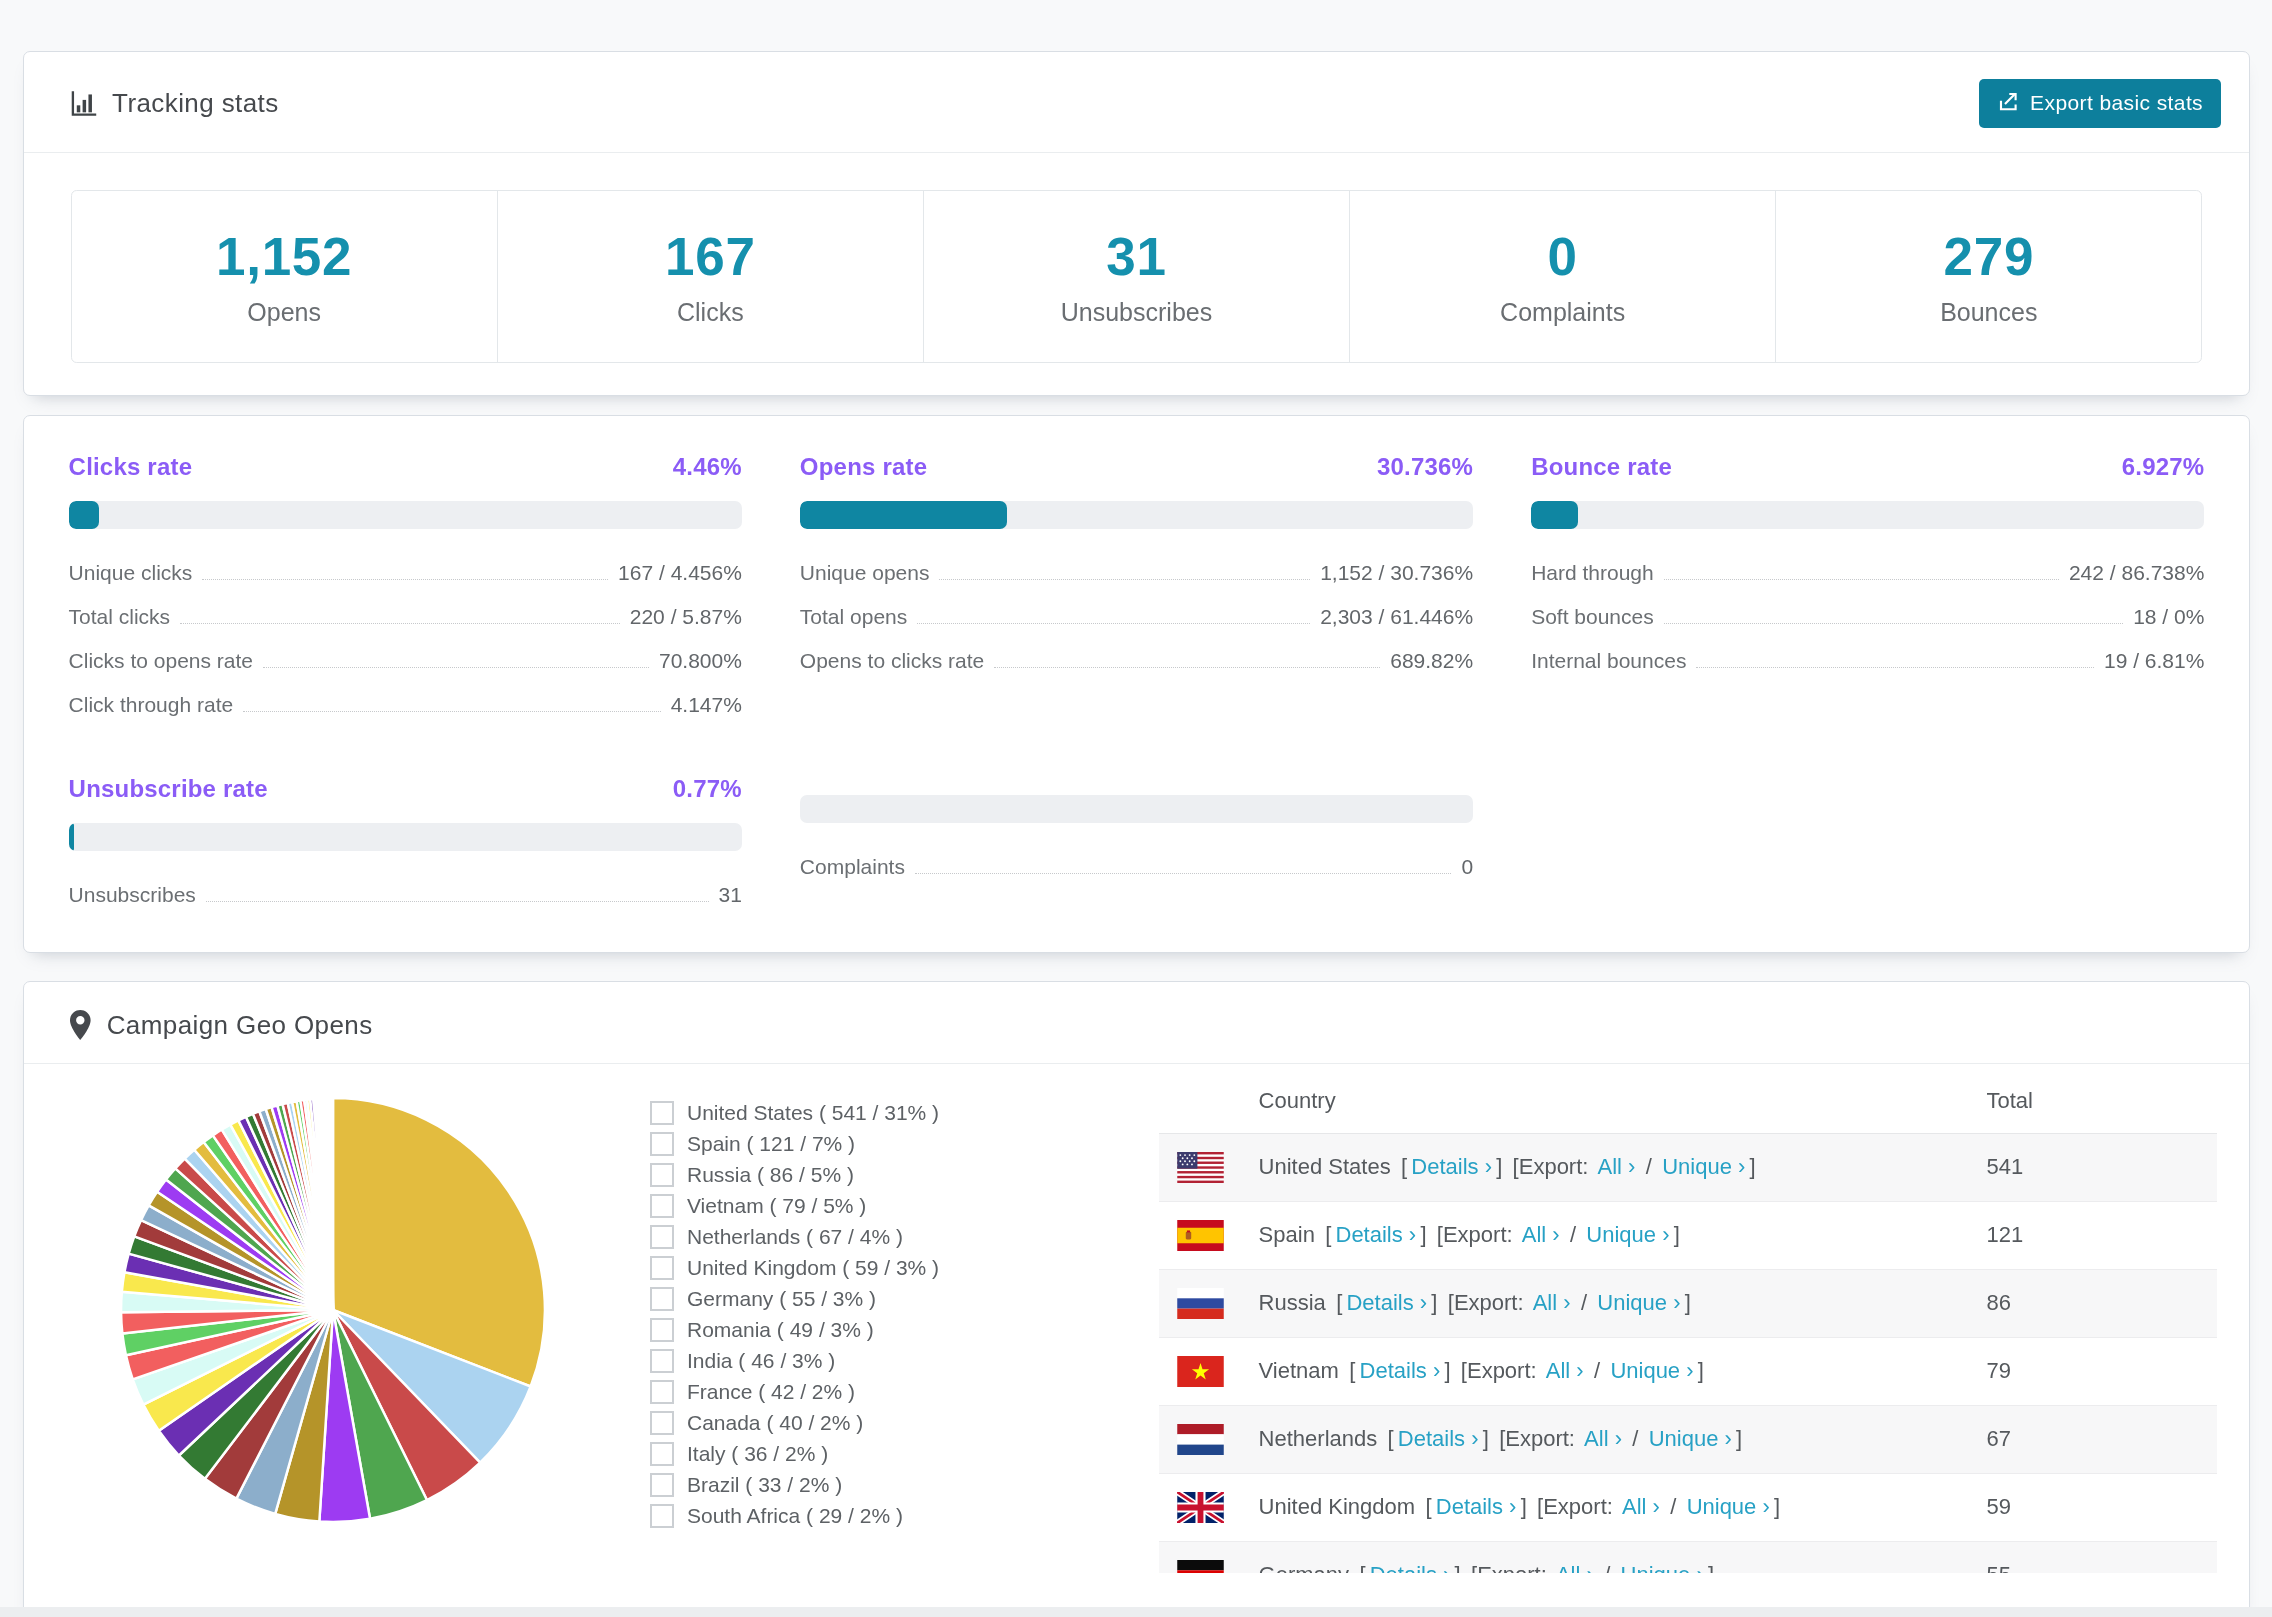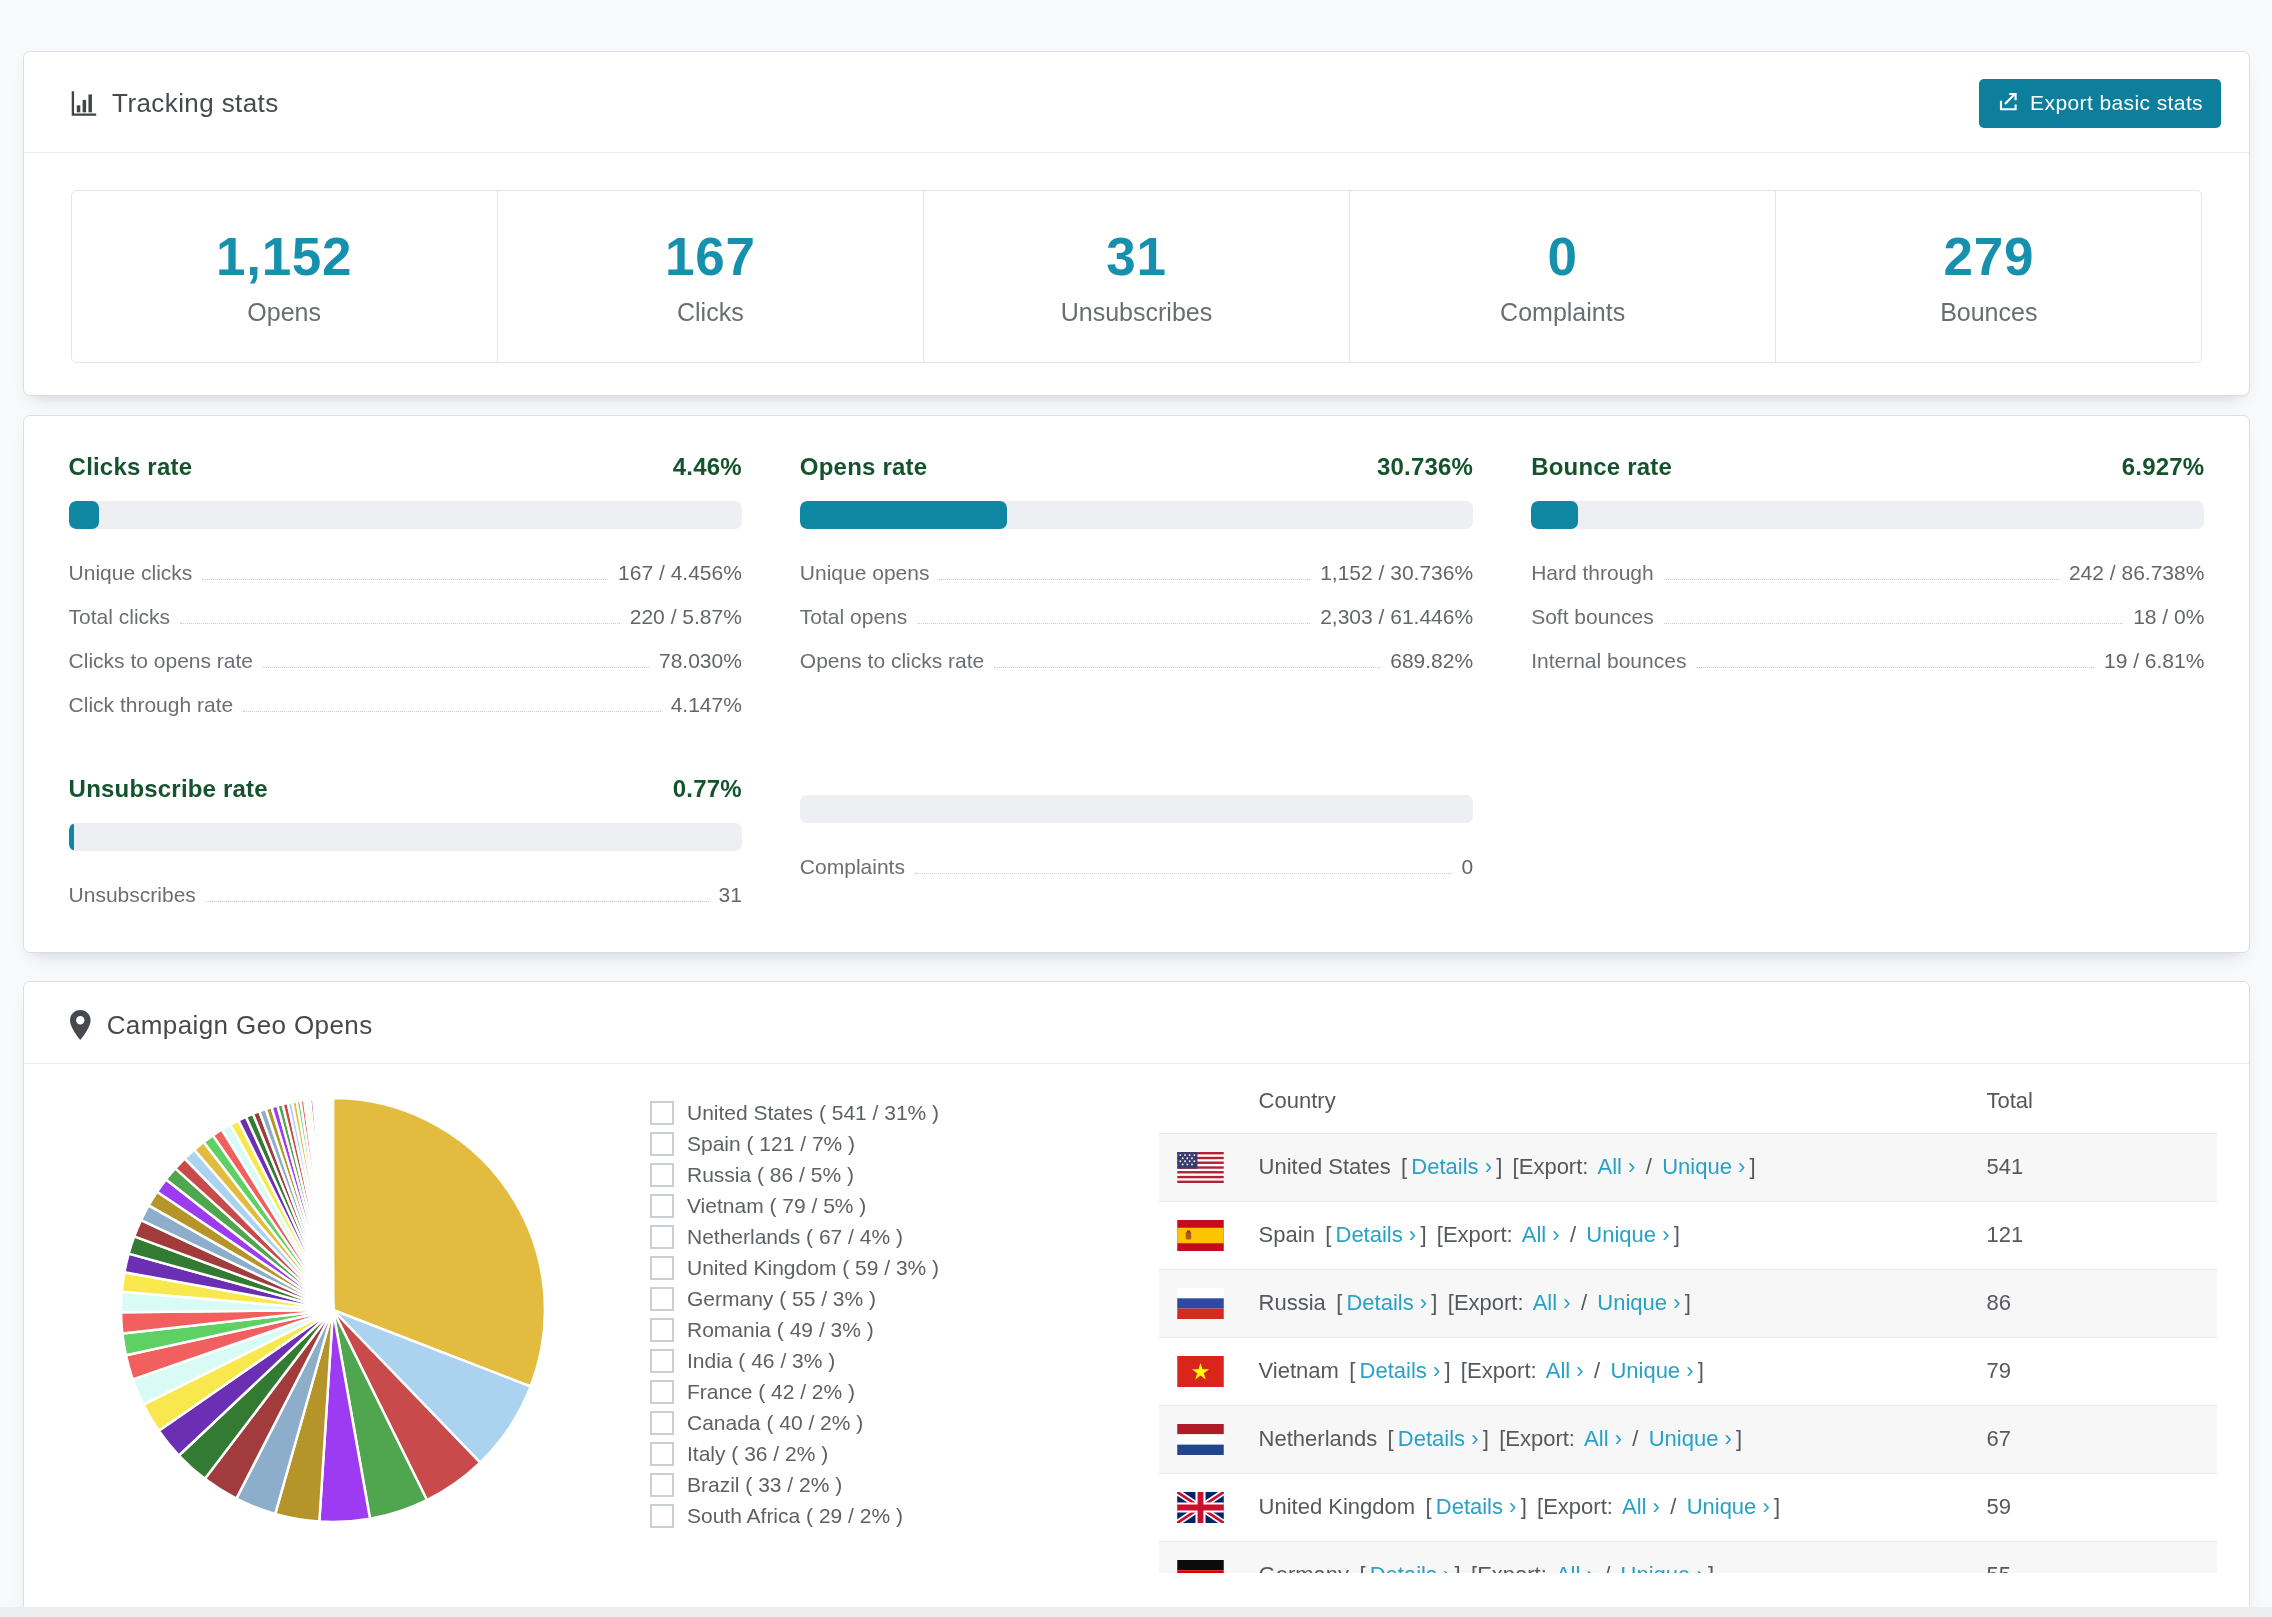--- a/index.html
+++ b/index.html
@@ -54,21 +54,21 @@
   .stat-label { font-size: 25px; color: #6a6e72; margin-top: 11.3px; }
   
   #card-rates { margin-top: 19px; padding: 37px 45px 45px 45px; }
   .rates-grid {
     display: grid;
     grid-template-columns: 1fr 1fr 1fr;
     column-gap: 58px;
     row-gap: 58px;
   }
   .rate-title-row { display: flex; align-items: baseline; justify-content: space-between; }
-  .rate-title, .rate-value { font-size: 24px; font-weight: bold; color: #14532d; letter-spacing: 0.2px; }
+  .rate-title, .rate-value { font-size: 24px; font-weight: bold; color: #8b5cf6; letter-spacing: 0.2px; }
   .bar-track {
     margin-top: 20px;
     height: 28px; border-radius: 7px;
     background: #edeff2;
     overflow: hidden;
   }
   .bar-fill { height: 100%; border-radius: 7px; background: #0f86a2; }
   .rate-rows { margin-top: 32px; }
   .rate-row { display: flex; align-items: baseline; font-size: 21px; color: #6b6f73; margin-top: 20px; }
   .rate-row .leader {
@@ -183,21 +183,21 @@
             <span class="rv">167 / 4.456%</span>
           </div>
         <div class="rate-row">
             <span>Total clicks</span>
             <span class="leader"></span>
             <span class="rv">220 / 5.87%</span>
           </div>
         <div class="rate-row">
             <span>Clicks to opens rate</span>
             <span class="leader"></span>
-            <span class="rv">78.030%</span>
+            <span class="rv">70.800%</span>
           </div>
         <div class="rate-row">
             <span>Click through rate</span>
             <span class="leader"></span>
             <span class="rv">4.147%</span>
           </div>
       </div>
     </div>
 
     <div class="rate-block">

